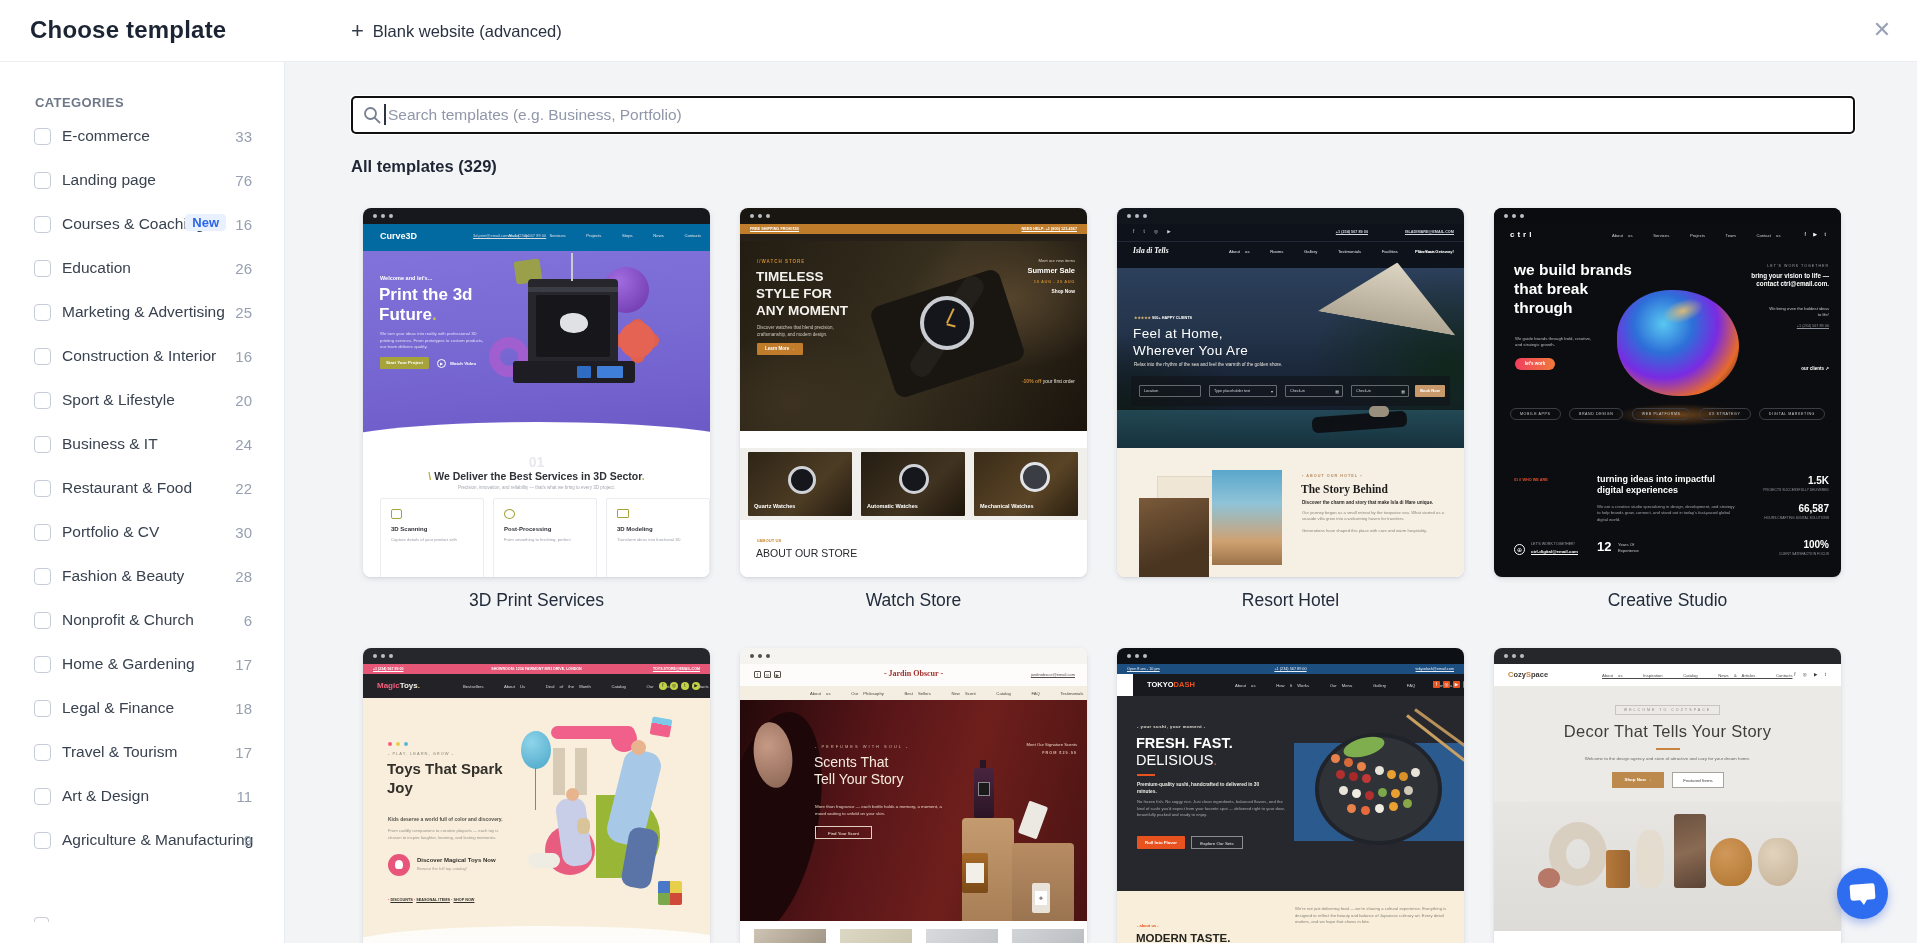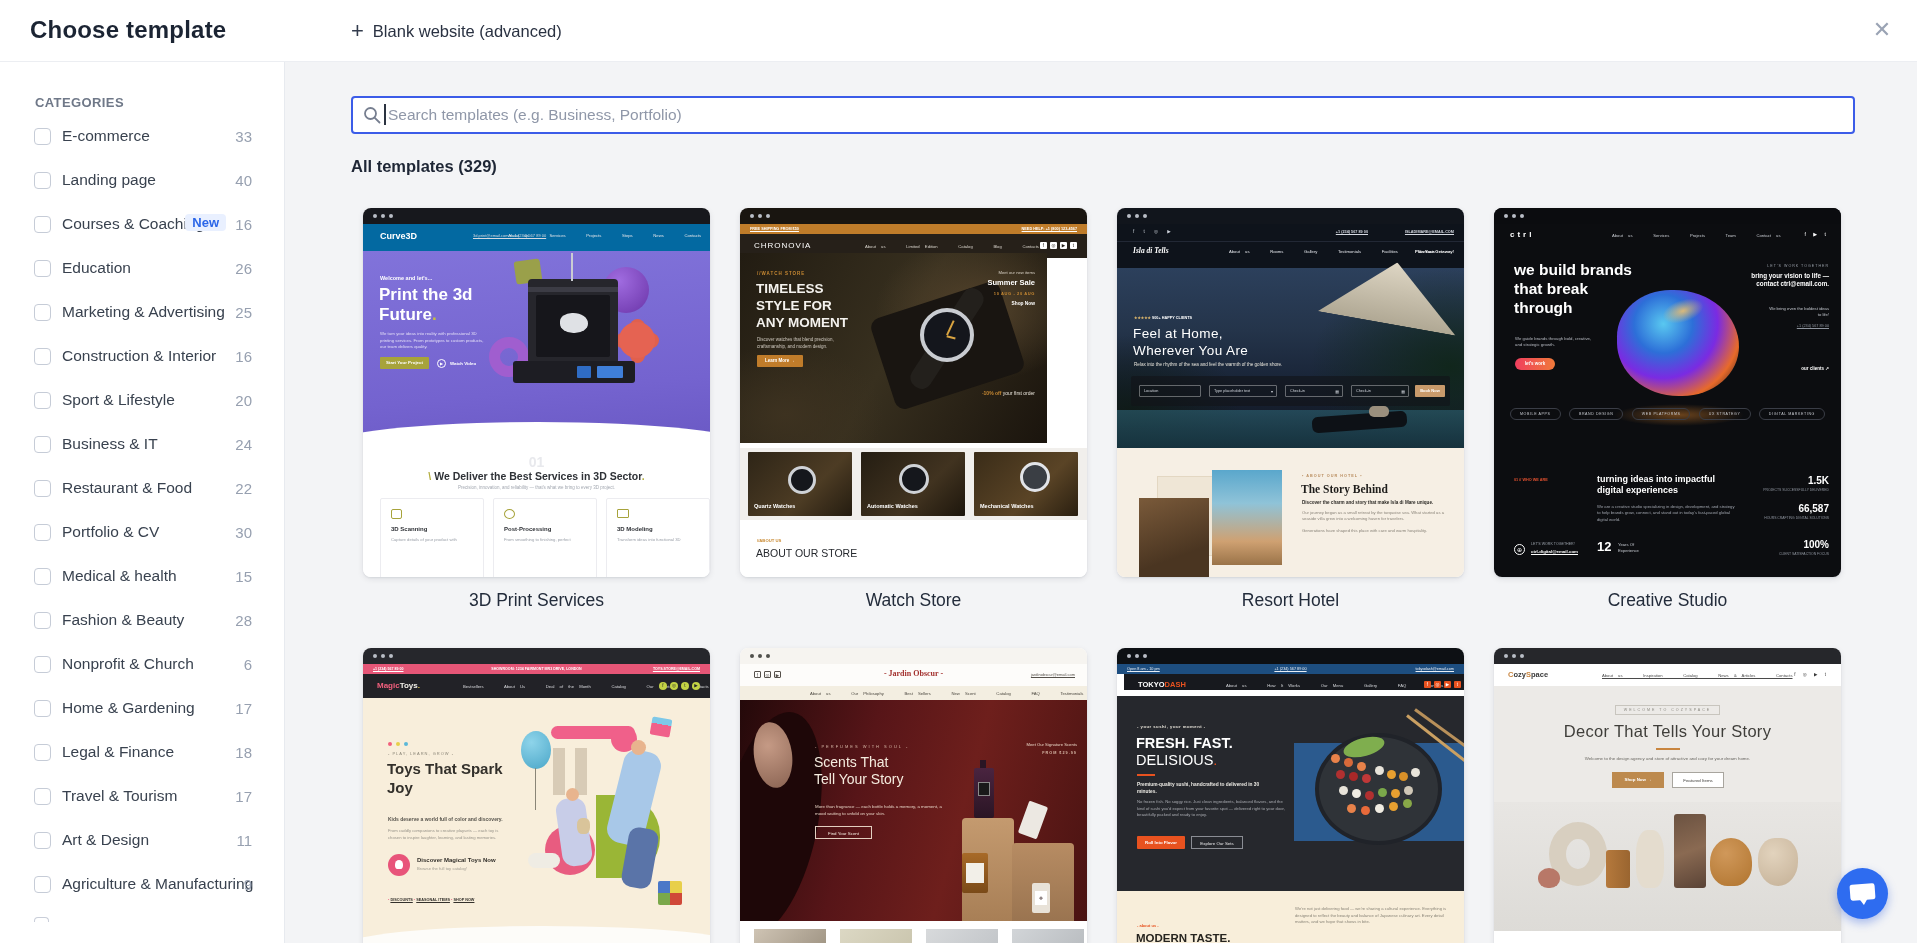--- a/index.html
+++ b/index.html
@@ -72,21 +72,21 @@
     <div class="side-h">CATEGORIES</div>
     <div class="cat-list">
       <div class="cat-row">
           <span class="cbox"></span>
           <span class="clabel">E-commerce</span>
           <span class="ccount">33</span>
         </div>
       <div class="cat-row">
           <span class="cbox"></span>
           <span class="clabel">Landing page</span>
-          <span class="ccount">40</span>
+          <span class="ccount">76</span>
         </div>
       <div class="cat-row">
           <span class="cbox"></span>
           <span class="clabel">Courses &amp; Coaching</span>
           <span class="cbadge">New</span>
           <span class="ccount">16</span>
         </div>
       <div class="cat-row">
           <span class="cbox"></span>
           <span class="clabel">Education</span>
@@ -114,25 +114,20 @@
         </div>
       <div class="cat-row">
           <span class="cbox"></span>
           <span class="clabel">Restaurant &amp; Food</span>
           <span class="ccount">22</span>
         </div>
       <div class="cat-row">
           <span class="cbox"></span>
           <span class="clabel">Portfolio &amp; CV</span>
           <span class="ccount">30</span>
-        </div>
-      <div class="cat-row">
-          <span class="cbox"></span>
-          <span class="clabel">Medical &amp; health</span>
-          <span class="ccount">15</span>
         </div>
       <div class="cat-row">
           <span class="cbox"></span>
           <span class="clabel">Fashion &amp; Beauty</span>
           <span class="ccount">28</span>
         </div>
       <div class="cat-row">
           <span class="cbox"></span>
           <span class="clabel">Nonprofit &amp; Church</span>
           <span class="ccount">6</span>
@@ -248,21 +243,21 @@
         <div class="abs" style="left:0;top:26px;width:347px;height:24px;background:#262019">
           <span class="tx" style="left:14px;top:7px;font-size:8px;color:#fff;letter-spacing:1px">CHRONOVIA</span>
           <span class="tx nav4" style="left:125px;top:10px;color:#d9d4cc">About us    Limited Edition    Catalog    Blog    Contacts</span>
           <div class="sq" style="right:10px;top:8px">
               <i style="background:#fff;color:#262019">f</i>
               <i style="background:#fff;color:#262019">◎</i>
               <i style="background:#fff;color:#262019">▶</i>
               <i style="background:#fff;color:#262019">t</i>
             </div>
         </div>
-        <div class="abs" style="left:0;top:45px;width:307px;height:190px;background:radial-gradient(160px 110px at 78% 30%,#55442c 0%,transparent 65%),radial-gradient(140px 100px at 15% 85%,#3d3220 0%,transparent 70%),linear-gradient(120deg,#221c12 0%,#38301f 50%,#1a140d 100%)">
+        <div class="abs" style="left:0;top:33px;width:347px;height:190px;background:radial-gradient(160px 110px at 78% 30%,#55442c 0%,transparent 65%),radial-gradient(140px 100px at 15% 85%,#3d3220 0%,transparent 70%),linear-gradient(120deg,#221c12 0%,#38301f 50%,#1a140d 100%)">
           <div class="abs" style="left:140px;top:45px;width:135px;height:95px;background:#191511;border-radius:10px;transform:rotate(-18deg)"></div>
           <div class="abs" style="left:196px;top:28px;width:22px;height:115px;background:#23201c;border-radius:10px;transform:rotate(33deg)"></div>
           <div class="abs" style="left:180px;top:55px;width:54px;height:54px;border-radius:50%;border:4px solid #c9ccd1;background:#14161c"></div>
           <div class="abs" style="left:206px;top:66px;width:1.5px;height:16px;background:#d9a441;transform:rotate(25deg);transform-origin:bottom"></div>
           <div class="abs" style="left:206px;top:74px;width:1.5px;height:9px;background:#d9a441;transform:rotate(105deg);transform-origin:bottom"></div>
           <span class="tx" style="left:17px;top:18px;font-size:4.5px;font-weight:bold;color:#c98a33;letter-spacing:1px">//WATCH STORE</span>
           <div class="tx" style="left:16px;top:28px;width:102px;font-size:13.5px;line-height:1.25;font-weight:bold;color:#f4f2ee">TIMELESS STYLE FOR ANY MOMENT</div>
           <div class="tx" style="left:17px;top:84px;width:100px;font-size:4.5px;color:#cfc9bf;line-height:1.5">Discover watches that blend precision, craftsmanship, and modern design.</div>
           <div class="tx" style="left:17px;top:102px;width:46px;height:12px;background:#c07c2a;border-radius:1px;text-align:center;line-height:12px;font-size:4.5px;font-weight:bold;color:#fff">Learn More →</div>
           <span class="tx" style="right:12px;top:17px;font-size:4.2px;color:#d9d2c6">Meet our new items</span>
@@ -511,21 +506,21 @@
         <div class="chrome ld" style="background:#0d1014">
             <i class="dot"></i>
             <i class="dot"></i>
             <i class="dot"></i>
           </div>
         <div class="abs" style="left:0;top:16px;width:347px;height:10px;background:#1d4e80">
           <span class="tx" style="left:10px;top:2.5px;font-size:3.8px;color:#e8eef5;text-decoration:underline">Open 8 am - 10 pm</span>
           <span class="tx" style="left:0;top:2.5px;width:347px;text-align:center;font-size:3.8px;color:#e8eef5;text-decoration:underline">+1 (234) 567 89 00</span>
           <span class="tx" style="right:10px;top:2.5px;font-size:3.8px;color:#e8eef5;text-decoration:underline">tokyodash@email.com</span>
         </div>
-        <div class="abs" style="left:7px;top:26px;width:347px;height:16px;background:#17191e">
+        <div class="abs" style="left:16px;top:26px;width:347px;height:22px;background:#17191e">
           <div class="tx" style="left:14px;top:6px;font-size:7.5px;font-weight:800"><span style="color:#fff">TOKYO</span><span style="color:#e8521f">DASH</span></div>
           <span class="tx nav4" style="left:102px;top:9px;color:#d5d7db">About us    How It Works    Our Menu    Gallery    FAQ    Contacts</span>
           <div class="sq" style="right:10px;top:7px">
               <i style="background:#e8521f;color:#fff">f</i>
               <i style="background:#e8521f;color:#fff">◎</i>
               <i style="background:#e8521f;color:#fff">▶</i>
               <i style="background:#e8521f;color:#fff">t</i>
             </div>
         </div>
         <div class="abs" style="left:0;top:48px;width:347px;height:195px;background:#26282d">

